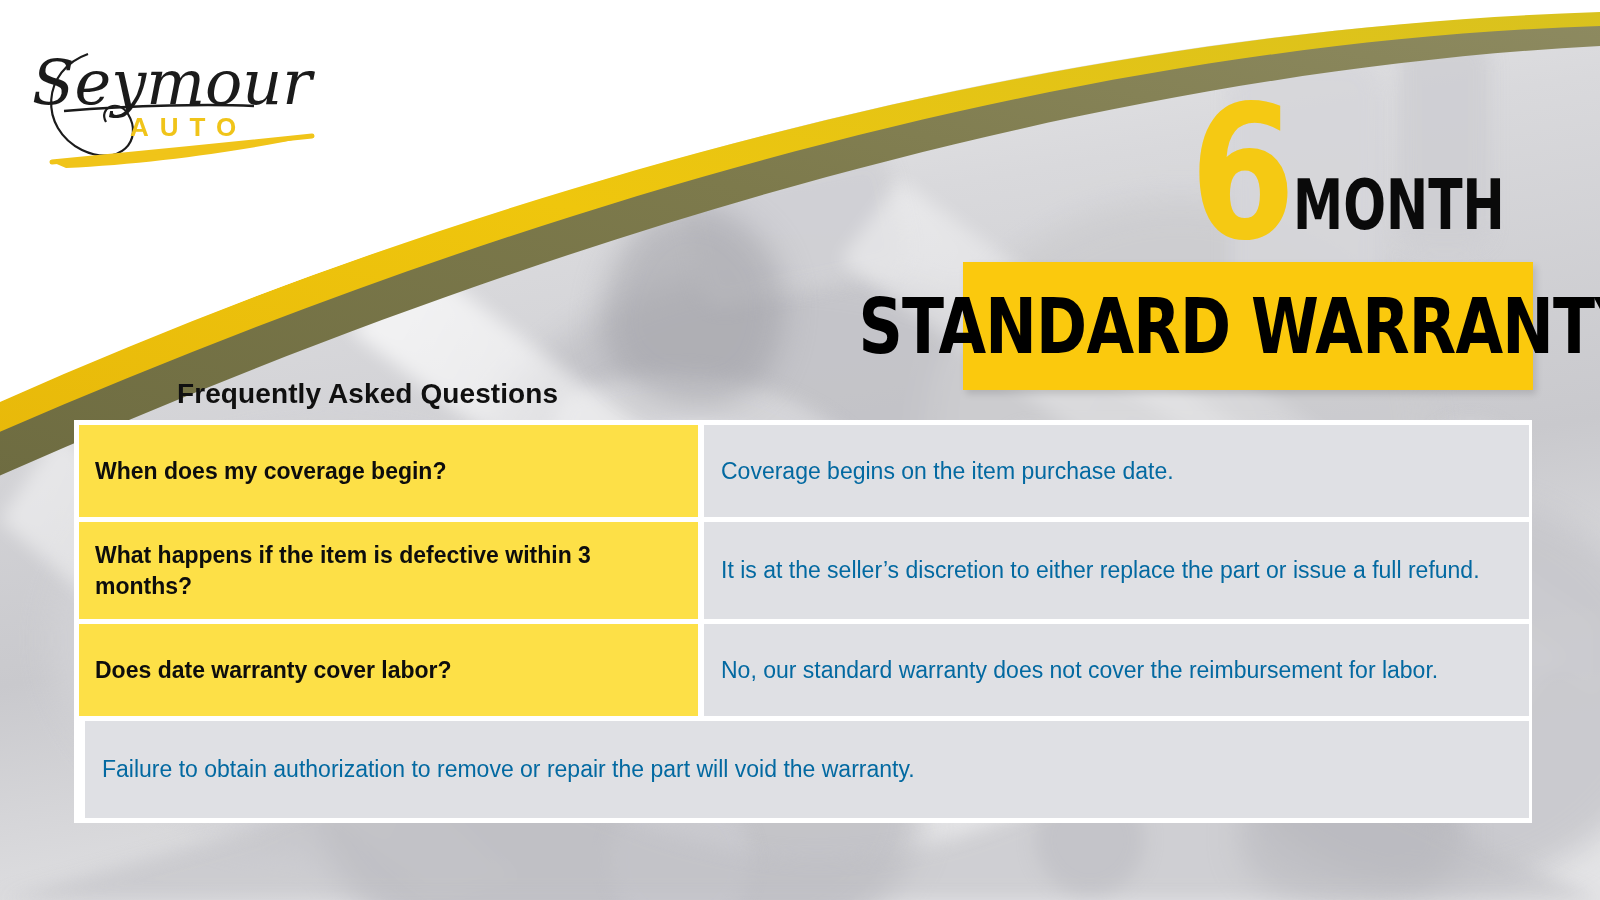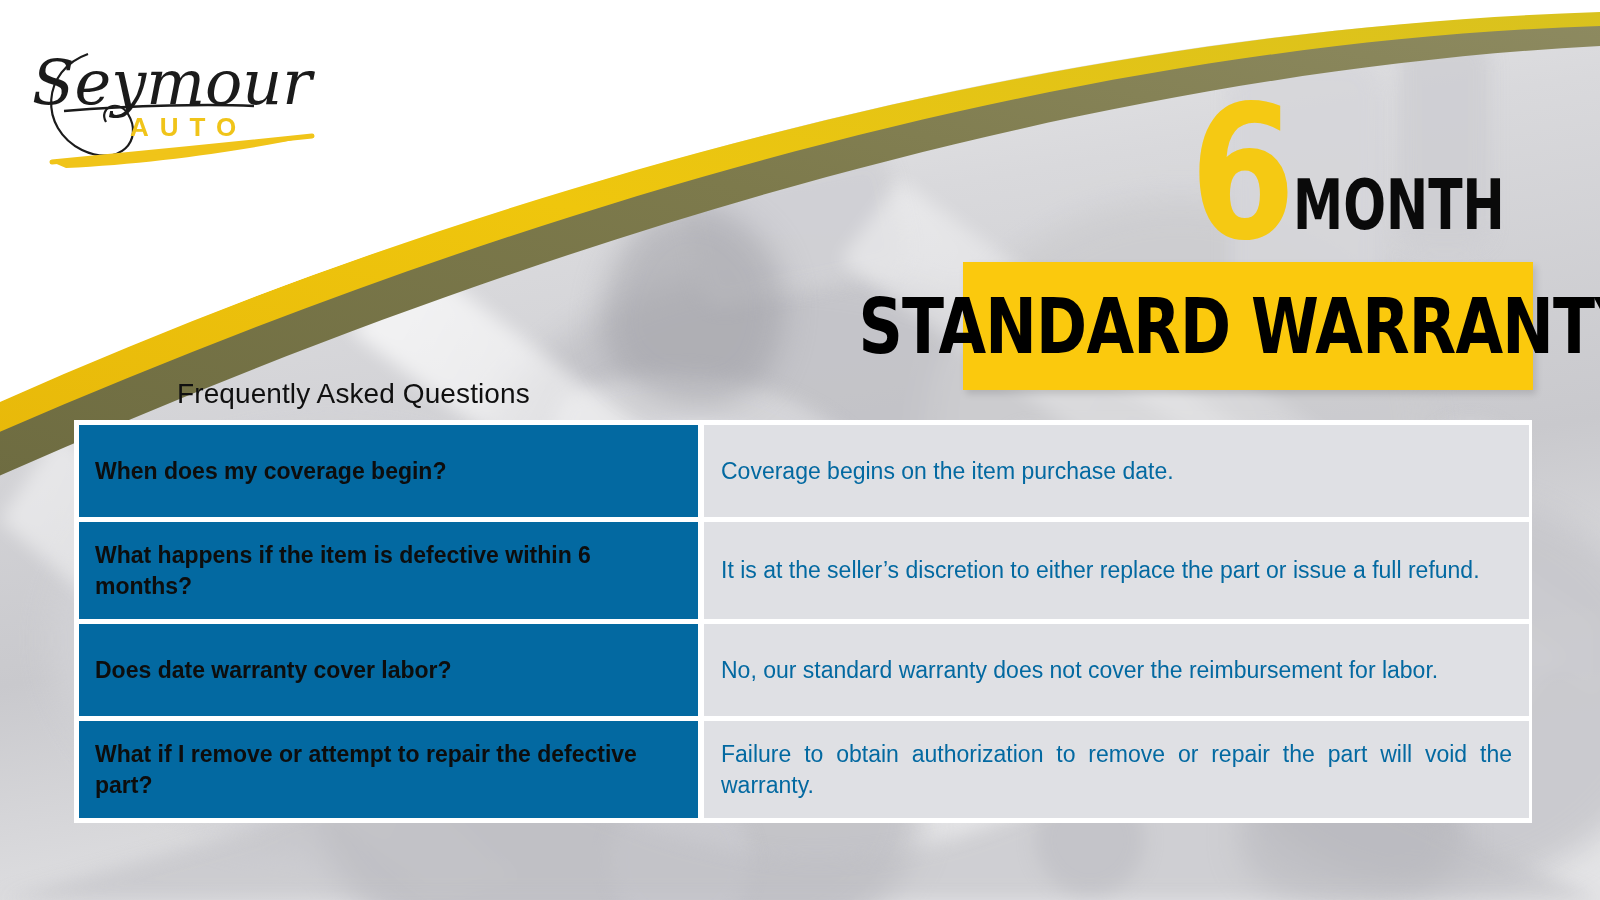--- a/index.html
+++ b/index.html
@@ -98,21 +98,21 @@
     letter-spacing:-1px;
     transform:scaleX(0.80);
     white-space:nowrap;
     line-height:1;
   }
 
   
   #faq-title {
     position:absolute; left:177px; top:378px;
     font-family:"Liberation Sans", sans-serif;
-    font-weight:normal;
+    font-weight:bold;
     font-size:28px;
     color:#101010;
     letter-spacing:0.1px;
     white-space:nowrap;
   }
 
   
   #faq-table {
     position:absolute;
     left:74px; top:420px;
@@ -121,21 +121,21 @@
     border-spacing:0;
     background:#ffffff;
     padding:5px 3px 5px 5px;
   }
   .faq-row { display:flex; width:100%; }
   .faq-row + .faq-row { margin-top:5px; }
 
   .q-cell {
     width:619px;
     flex:0 0 619px;
-    background:#0369a1;
+    background:#fde047;
     padding:14px 16px;
     display:flex; align-items:center;
     font-family:"Liberation Sans", sans-serif;
     font-weight:bold;
     font-size:23px;
     line-height:1.32;
     color:#0d0d0d;
   }
   .a-cell {
     flex:1 1 auto;
@@ -284,29 +284,28 @@
   <div id="faq-title">Frequently Asked Questions</div>
 
   <div id="faq-table">
 
     <div class="faq-row r1">
       <div class="q-cell">When does my coverage begin?</div>
       <div class="a-cell nojust">Coverage begins on the item purchase date.</div>
     </div>
 
     <div class="faq-row r2">
-      <div class="q-cell">What happens if the item is defective within 6 months?</div>
+      <div class="q-cell">What happens if the item is defective within 3 months?</div>
       <div class="a-cell">It is at the seller’s discretion to either replace the part or issue a full refund.</div>
     </div>
 
     <div class="faq-row r3">
       <div class="q-cell">Does date warranty cover labor?</div>
       <div class="a-cell">No, our standard warranty does not cover the reimbursement for labor.</div>
     </div>
 
     <div class="faq-row r4">
-      <div class="q-cell">What if I remove or attempt to repair the defective part?</div>
       <div class="a-cell">Failure to obtain authorization to remove or repair the part will void the warranty.</div>
     </div>
 
   </div>
 
 </div>
 
 </body></html>

